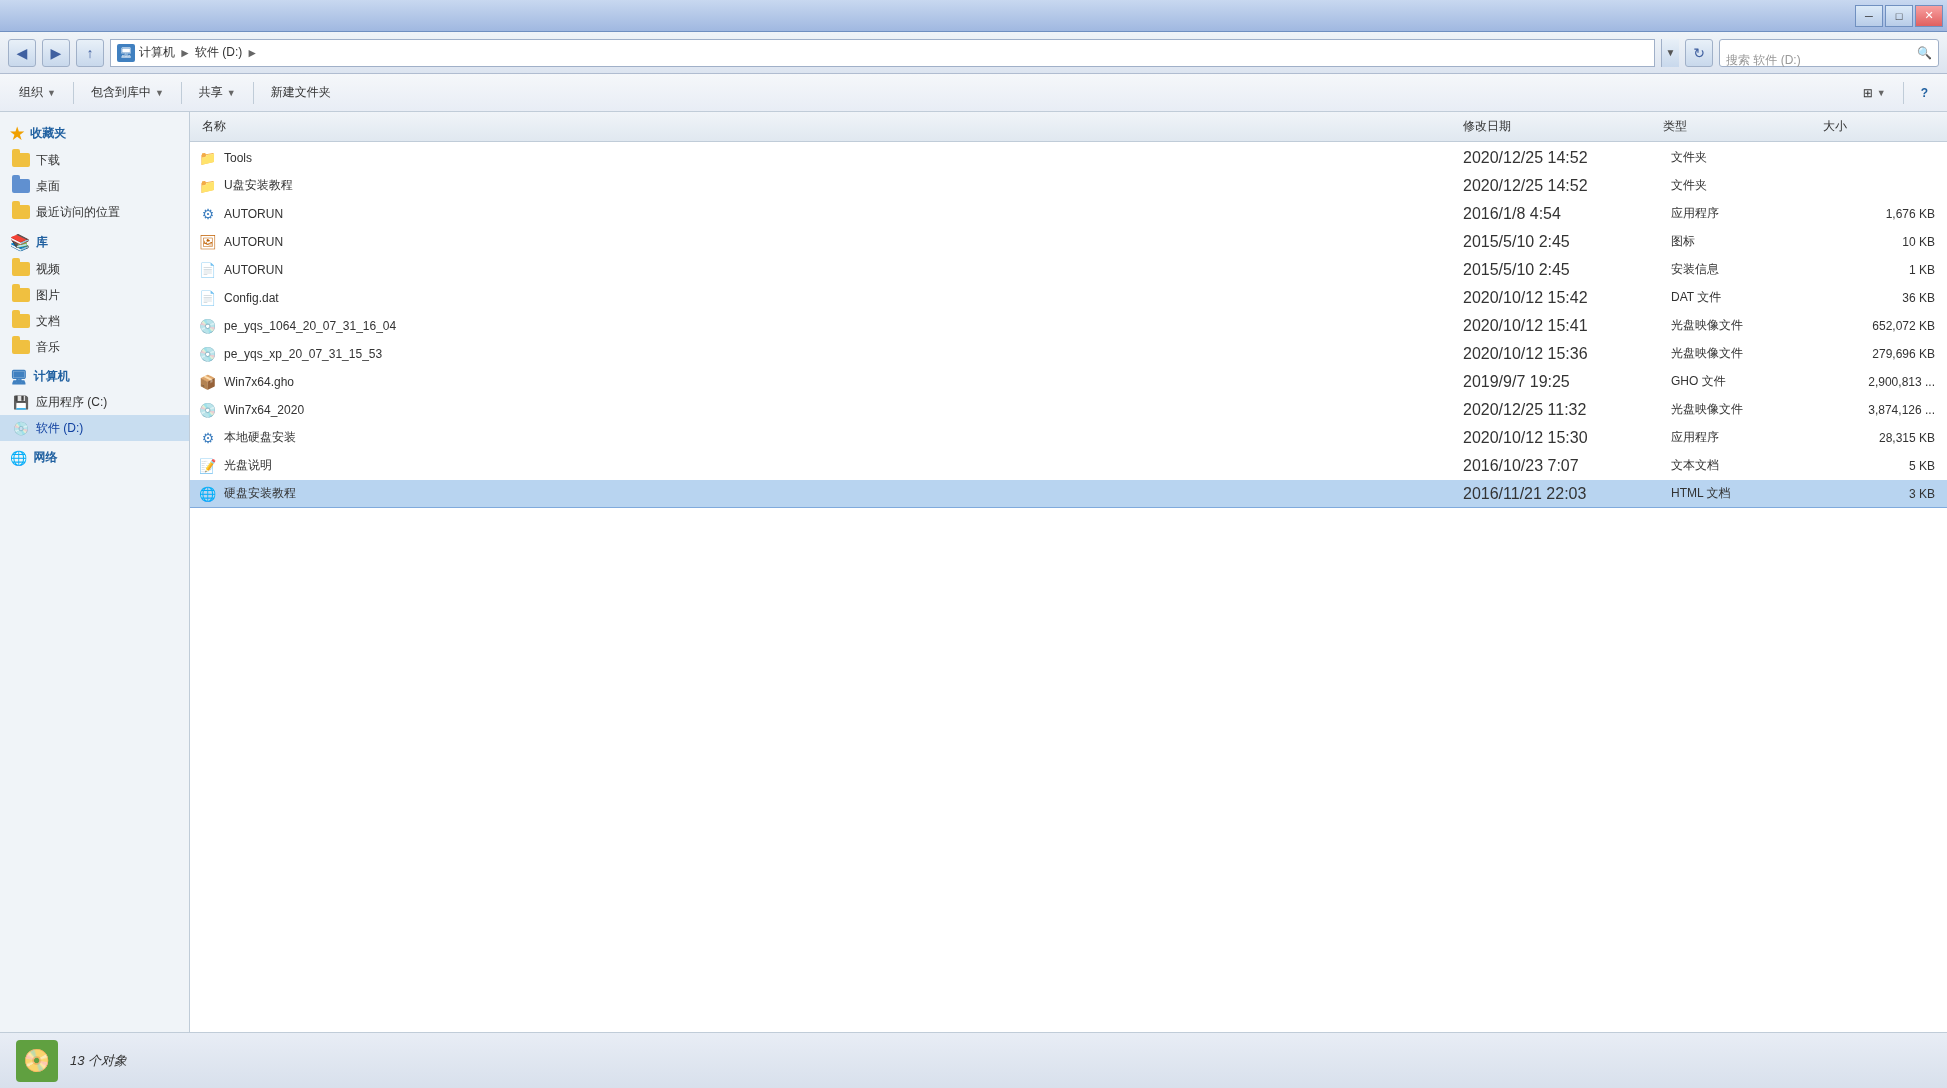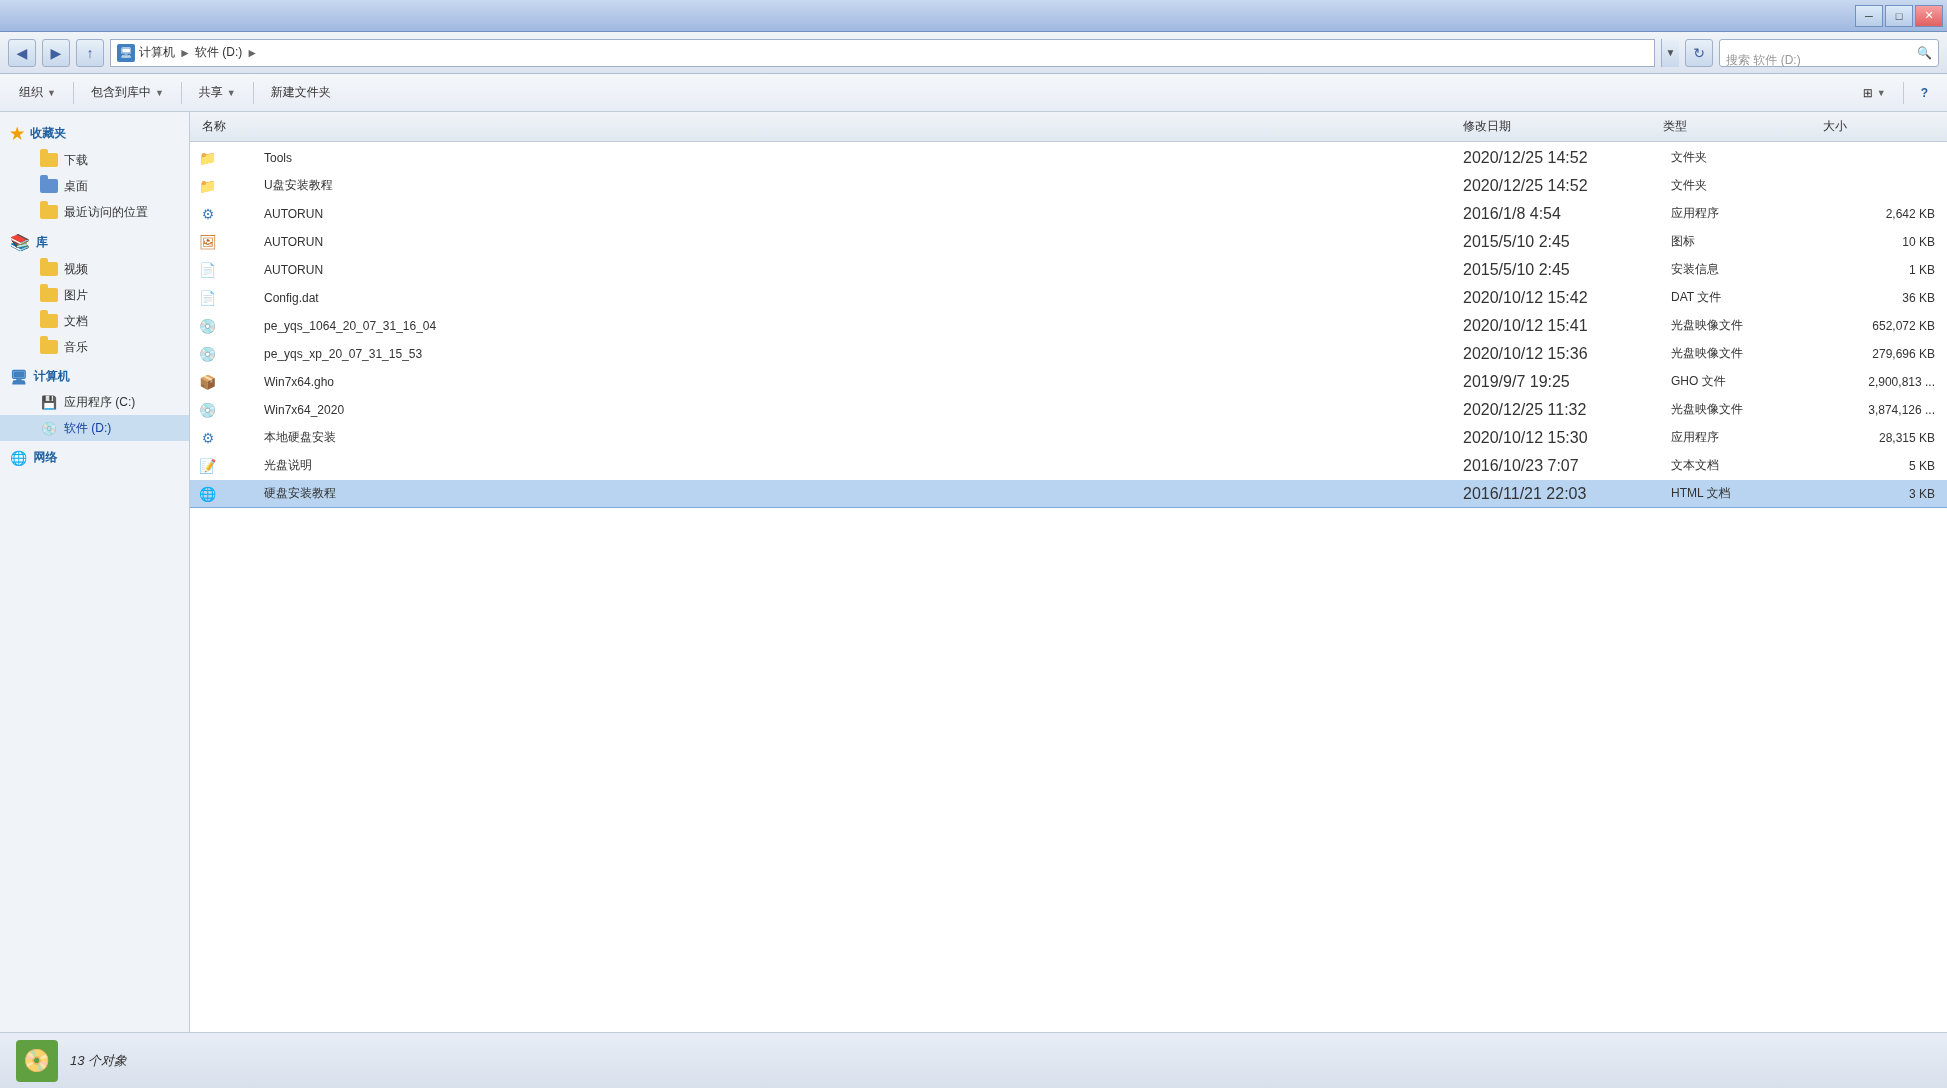--- a/index.html
+++ b/index.html
@@ -191,21 +191,21 @@
       padding: 4px 10px;
       font-size: 12px;
       font-weight: bold;
       color: #2060a0;
       cursor: pointer;
     }
     .sidebar-item {
       display: flex;
       align-items: center;
       gap: 6px;
-      padding: 4px 10px 4px 40px;
+      padding: 4px 10px 4px 12px;
       font-size: 12px;
       color: #333;
       cursor: pointer;
     }
     .sidebar-item.selected {
       background: #c8ddf0;
       color: #1040a0;
     }
     .sidebar-item-icon {
       width: 18px;
@@ -329,21 +329,20 @@
       align-items: center;
       gap: 6px;
       font-size: 12px;
       color: #333;
       overflow: hidden;
     }
     .file-name-text {
       overflow: hidden;
       text-overflow: ellipsis;
       white-space: nowrap;
-      margin-left: 40px;
     }
     .file-date { font-size: 16px; color: #333; padding: 0 4px; }
     .file-type { font-size: 12px; color: #333; padding: 0 4px; margin-left: 8px; }
     .file-size { font-size: 12px; color: #333; padding: 0 4px; text-align: right; }
 
     
     .fi { width: 20px; height: 20px; flex-shrink: 0; display: inline-flex; align-items: center; justify-content: center; font-size: 14px; }
     .fi-folder { color: #f0c040; }
     .fi-exe { color: #4080c0; }
     .fi-ico { color: #c06000; }
@@ -574,21 +573,21 @@
     <div class="file-type">文件夹</div>
     <div class="file-size"></div>
   </div>
         <div class="file-row">
     <div class="file-name-cell">
       <span class="fi fi-exe">⚙</span>
       <span class="file-name-text">AUTORUN</span>
     </div>
     <div class="file-date">2016/1/8 4:54</div>
     <div class="file-type">应用程序</div>
-    <div class="file-size">2,642 KB</div>
+    <div class="file-size">1,676 KB</div>
   </div>
         <div class="file-row">
     <div class="file-name-cell">
       <span class="fi fi-ico">🖼</span>
       <span class="file-name-text">AUTORUN</span>
     </div>
     <div class="file-date">2015/5/10 2:45</div>
     <div class="file-type">图标</div>
     <div class="file-size">10 KB</div>
   </div>

